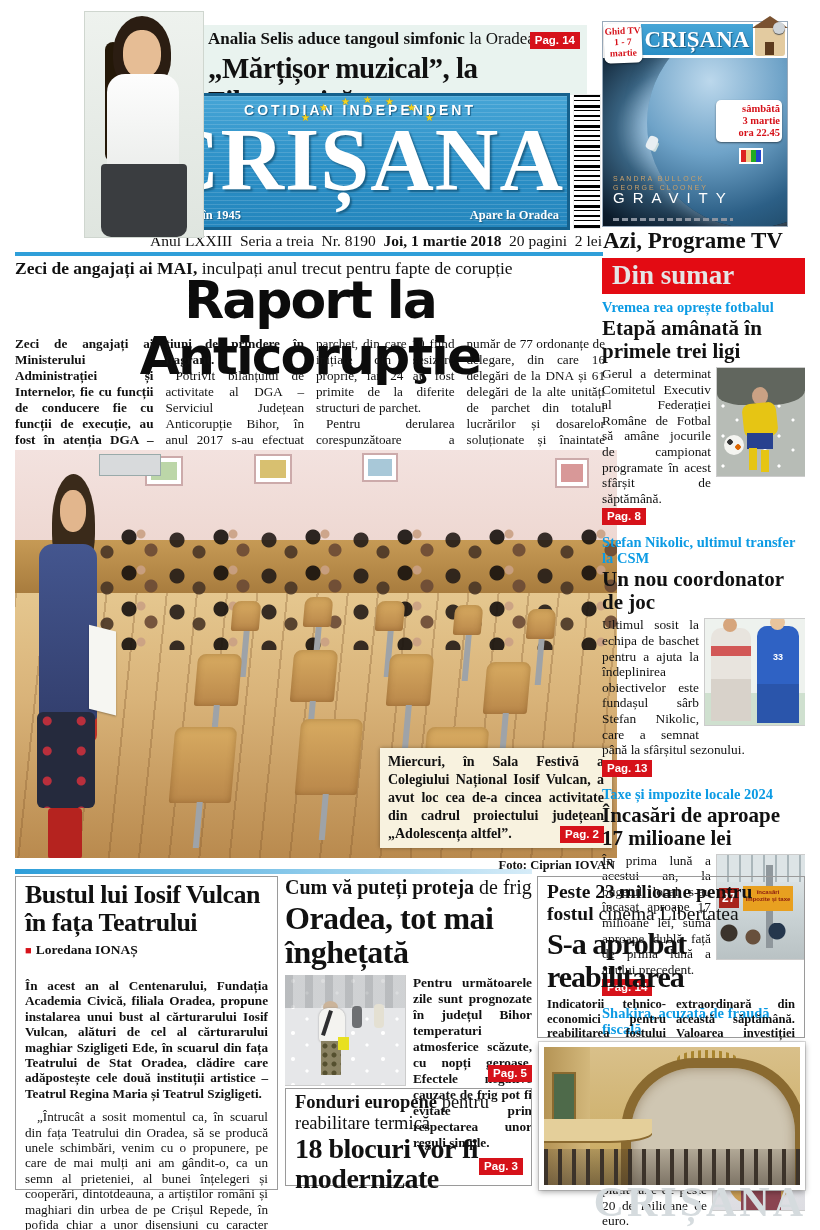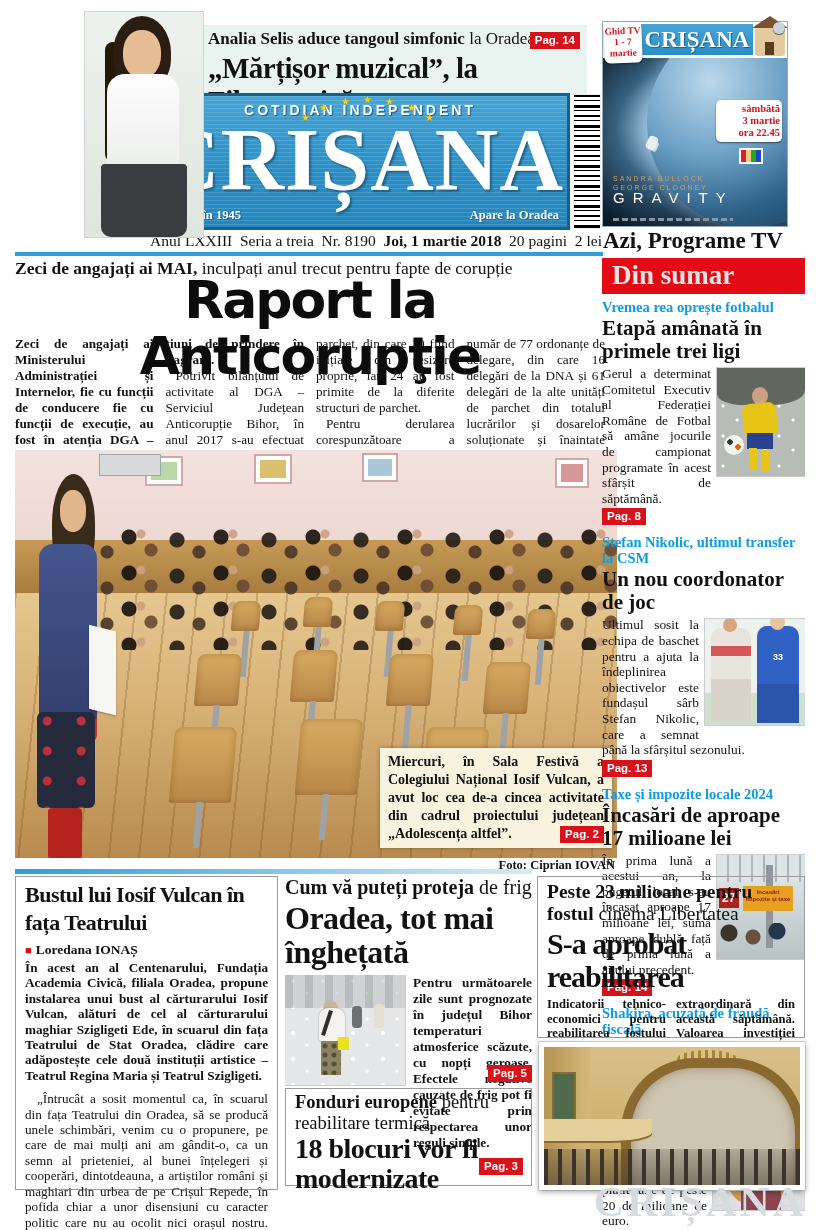--- a/index.html
+++ b/index.html
@@ -152,22 +152,22 @@
       font:bold 6px/7px "Liberation Sans",sans-serif;text-align:center;padding-top:3px;box-sizing:border-box;}
   .p-tax .num{left:2%;top:32%;width:20px;height:20px;background:#a8241c;color:#fff;font:bold 12px/20px "Liberation Sans",sans-serif;text-align:center;}
   .p-tax .people{left:0;bottom:0;width:100%;height:34%;
       background-image:radial-gradient(circle at 12px 10px,#3c342c 8px,transparent 9px),radial-gradient(circle at 36px 14px,#68503c 7px,transparent 8px),radial-gradient(circle at 60px 8px,#24364c 8px,transparent 9px);}
   .p-shak{width:92px;height:120px;background:linear-gradient(180deg,#ececee,#dddde2);}
   .p-shak .hair{left:14%;top:6%;width:72%;height:88%;background:linear-gradient(180deg,#e6c278,#d4a85e 60%,#c89b52);border-radius:46% 46% 30% 30%;}
   .p-shak .face{left:38%;top:12%;width:26%;height:26%;background:#ecc8a0;border-radius:48%;}
   .p-shak .top{left:30%;top:54%;width:44%;height:46%;background:#8a4450;border-radius:10px 10px 0 0;}
   
   .vulcan{left:15px;top:876px;width:263px;height:314px;border:1px solid #9a9a9a;box-sizing:border-box;padding:4px 9px;}
-  .v-head{font-weight:bold;font-size:22px;line-height:28px;letter-spacing:-.5px;}
-  .v-byline{margin:5px 0 2px;font-weight:bold;font-size:13.5px;}
+  .v-head{font-weight:bold;font-size:26px;line-height:28px;letter-spacing:-.5px;}
+  .v-byline{margin:5px 0 20px;font-weight:bold;font-size:13.5px;}
   .v-byline .sq{color:#d6121a;font-size:11px;margin-right:4px;}
   .v-lead{font-weight:bold;font-size:13.2px;line-height:15.4px;text-align:justify;}
   .v-body{font-size:13.2px;line-height:15.4px;text-align:justify;margin-top:8px;text-indent:12px;}
   .frig{left:285px;top:876px;width:247px;height:206px;}
   .f-kicker{font-size:20px;}
   .f-kicker b{font-weight:bold;}
   .f-head{font-weight:bold;font-size:32px;line-height:34px;letter-spacing:-.5px;margin-top:2px;}
   .f-row{margin-top:6px;overflow:hidden;}
   .ph-snow{float:left;width:120px;height:110px;margin-right:8px;position:relative;overflow:hidden;
      background:#e6e7e9;box-shadow:0 0 0 1px #ccc;

